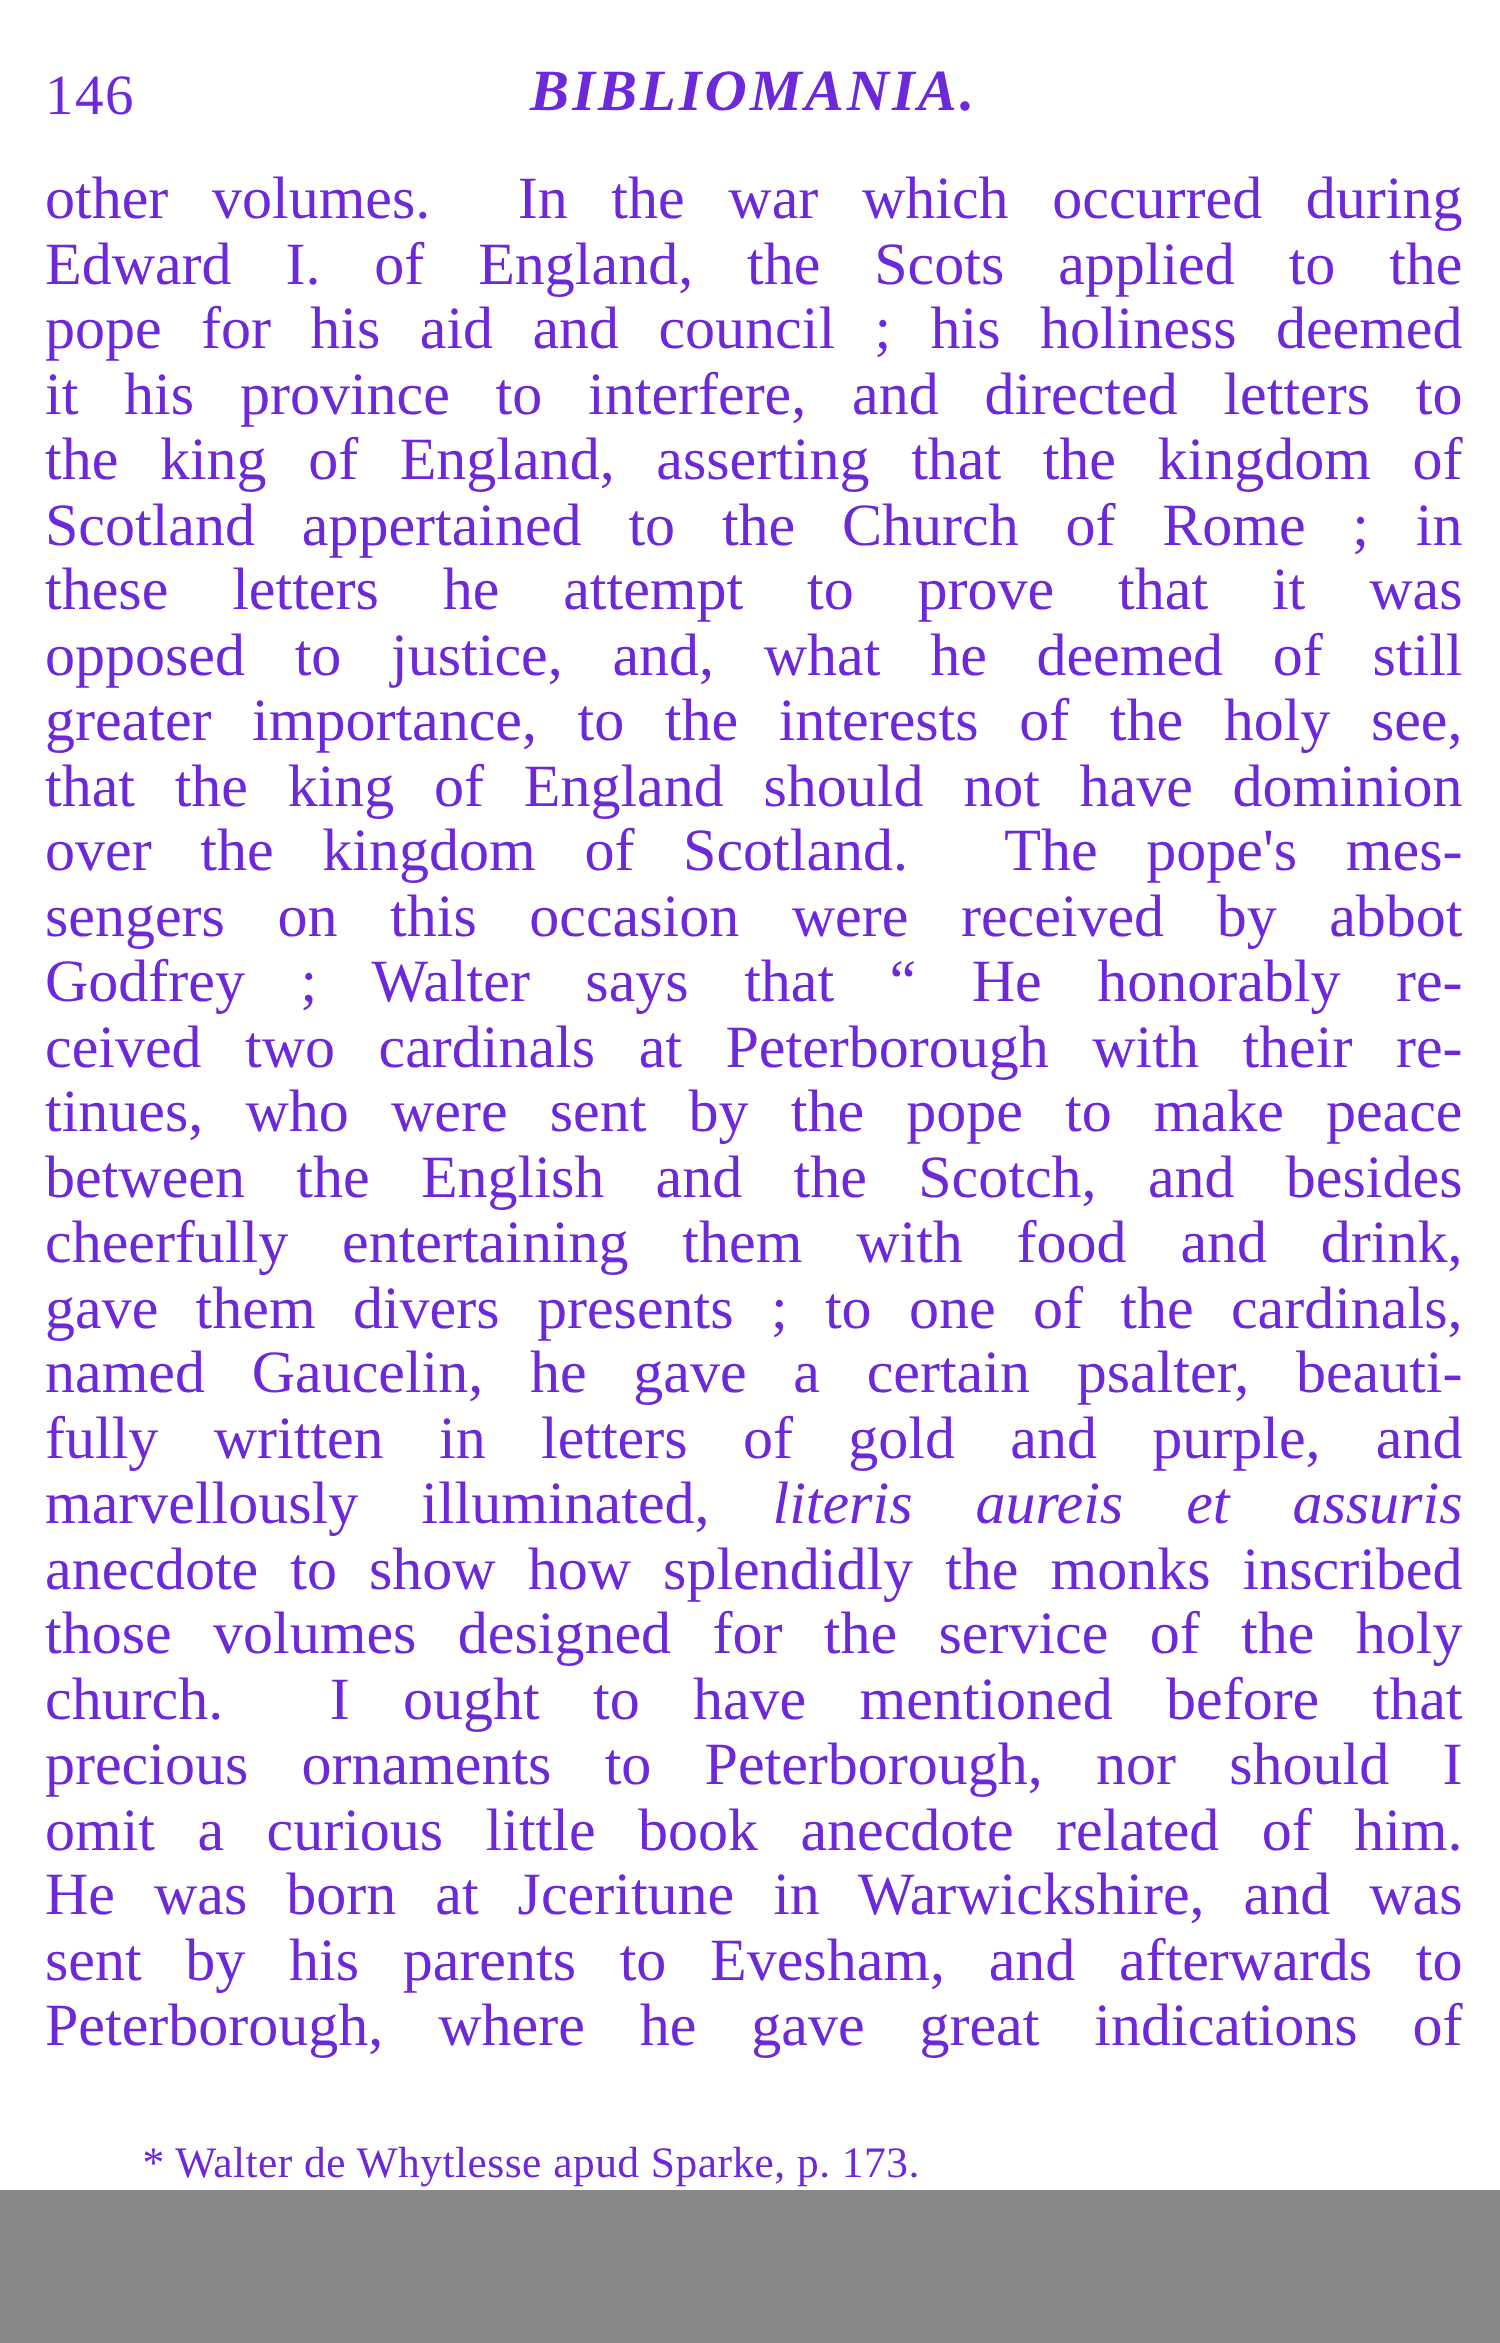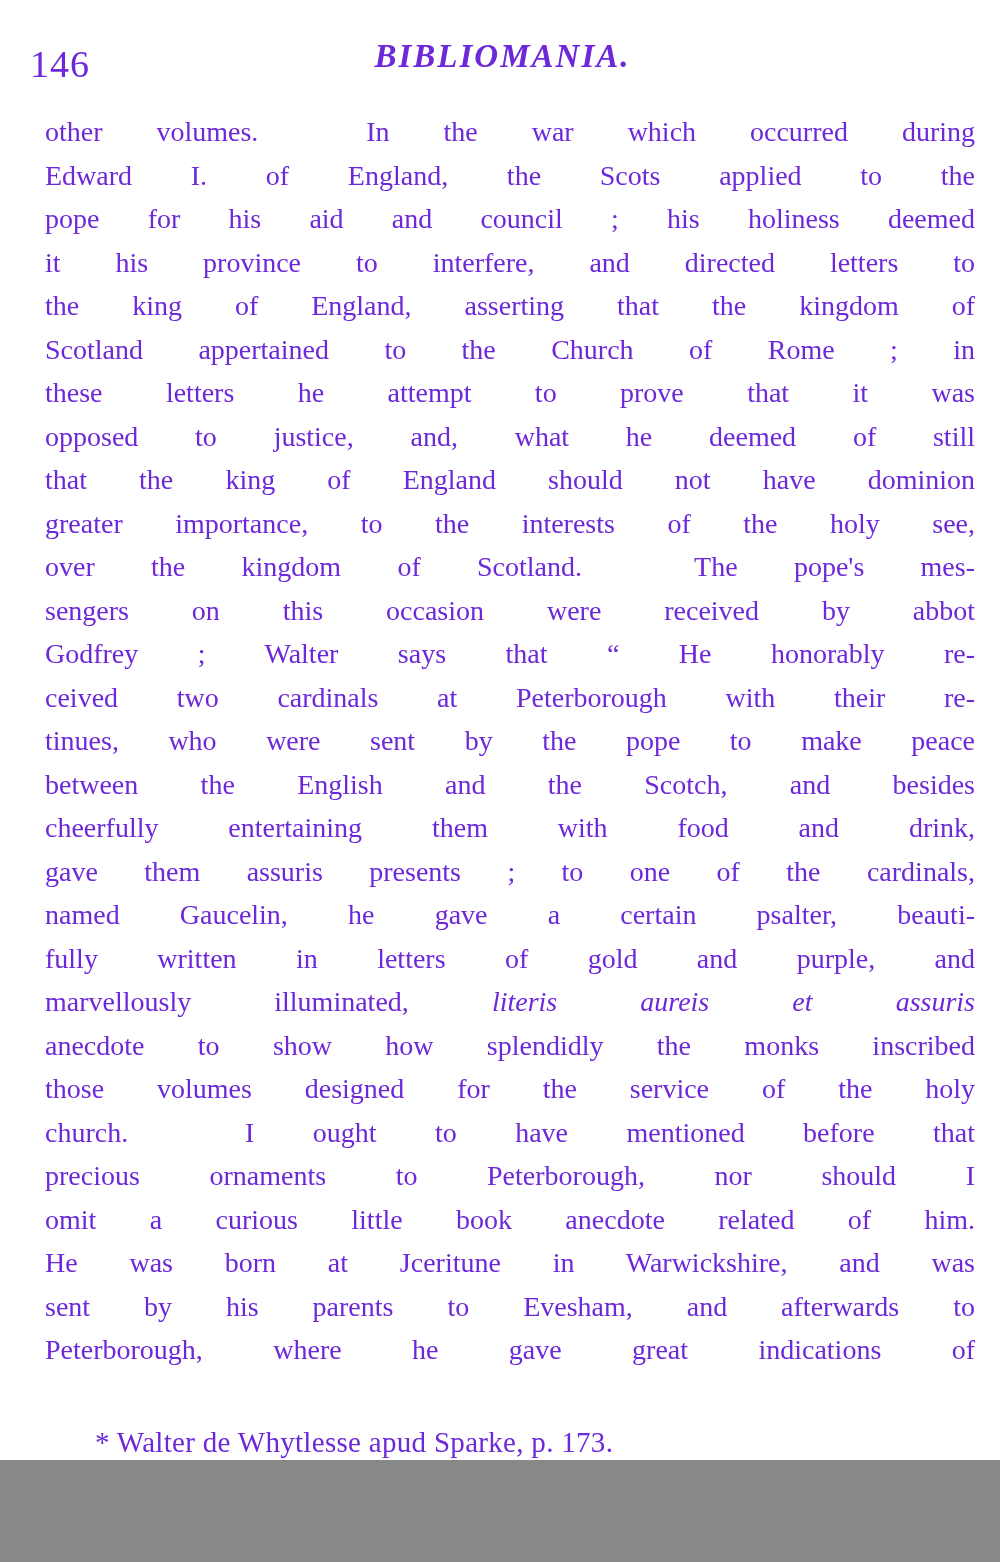--- a/index.html
+++ b/index.html
@@ -26,37 +26,36 @@
     top: 4px;
     font-size: 38px;
     letter-spacing: 1px;
   }
   .running-title {
     position: absolute;
     left: 0;
     right: 0;
     top: 0;
     text-align: center;
-    font-size: 33px;
+    font-size: 39px;
     font-style: italic;
     font-weight: bold;
     letter-spacing: 2px;
   }
   .text-block {
     position: absolute;
     top: 110px;
     left: 30px;
     width: 945px;
   }
   .line {
-    font-size: 28px;
+    font-size: 40px;
     line-height: 43.5px;
     text-align: justify;
     text-align-last: justify;
-    margin-left: 15px;
     -moz-text-align-last: justify;
   }
   .line i { font-style: italic; }
   .footnote {
     position: absolute;
     top: 1426px;
     left: 95px;
     font-size: 29px;
     letter-spacing: 0.3px;
   }
@@ -72,30 +71,30 @@
 
   <div class="text-block">
       <div class="line"><span>other volumes.&nbsp; In the war which occurred during</span></div>
       <div class="line"><span>Edward I. of England, the Scots applied to the</span></div>
       <div class="line"><span>pope for his aid and council ; his holiness deemed</span></div>
       <div class="line"><span>it his province to interfere, and directed letters to</span></div>
       <div class="line"><span>the king of England, asserting that the kingdom of</span></div>
       <div class="line"><span>Scotland appertained to the Church of Rome ; in</span></div>
       <div class="line"><span>these letters he attempt to prove that it was</span></div>
       <div class="line"><span>opposed to justice, and, what he deemed of still</span></div>
+      <div class="line"><span>greater importance, to the interests of the holy see,</span></div>
       <div class="line"><span>that the king of England should not have dominion</span></div>
-      <div class="line"><span>greater importance, to the interests of the holy see,</span></div>
       <div class="line"><span>over the kingdom of Scotland.&nbsp; The pope's mes-</span></div>
       <div class="line"><span>sengers on this occasion were received by abbot</span></div>
       <div class="line"><span>Godfrey ; Walter says that “ He honorably re-</span></div>
       <div class="line"><span>ceived two cardinals at Peterborough with their re-</span></div>
       <div class="line"><span>tinues, who were sent by the pope to make peace</span></div>
       <div class="line"><span>between the English and the Scotch, and besides</span></div>
       <div class="line"><span>cheerfully entertaining them with food and drink,</span></div>
-      <div class="line"><span>gave them assuris presents ; to one of the cardinals,</span></div>
+      <div class="line"><span>gave them divers presents ; to one of the cardinals,</span></div>
       <div class="line"><span>named Gaucelin, he gave a certain psalter, beauti-</span></div>
       <div class="line"><span>fully written in letters of gold and purple, and</span></div>
       <div class="line"><span>marvellously illuminated, </span><i>literis aureis et assuris</i></div>
       <div class="line"><span>anecdote to show how splendidly the monks inscribed</span></div>
       <div class="line"><span>those volumes designed for the service of the holy</span></div>
       <div class="line"><span>church.&nbsp; I ought to have mentioned before that</span></div>
       <div class="line"><span>precious ornaments to Peterborough, nor should I</span></div>
       <div class="line"><span>omit a curious little book anecdote related of him.</span></div>
       <div class="line"><span>He was born at Jceritune in Warwickshire, and was</span></div>
       <div class="line"><span>sent by his parents to Evesham, and afterwards to</span></div>

